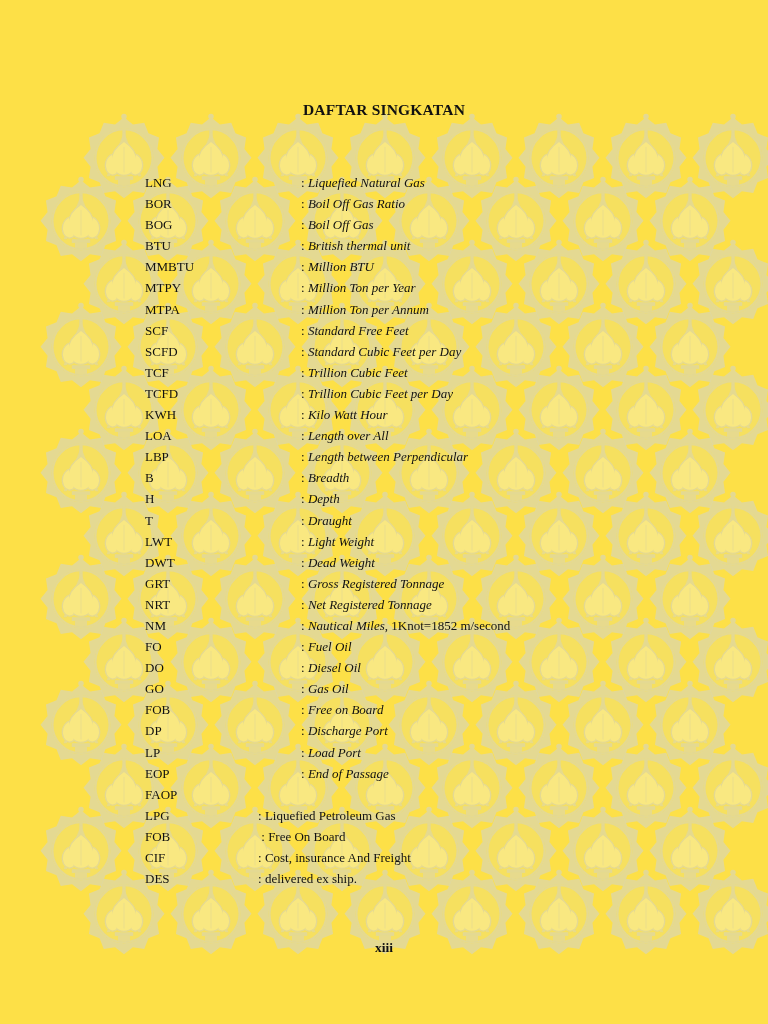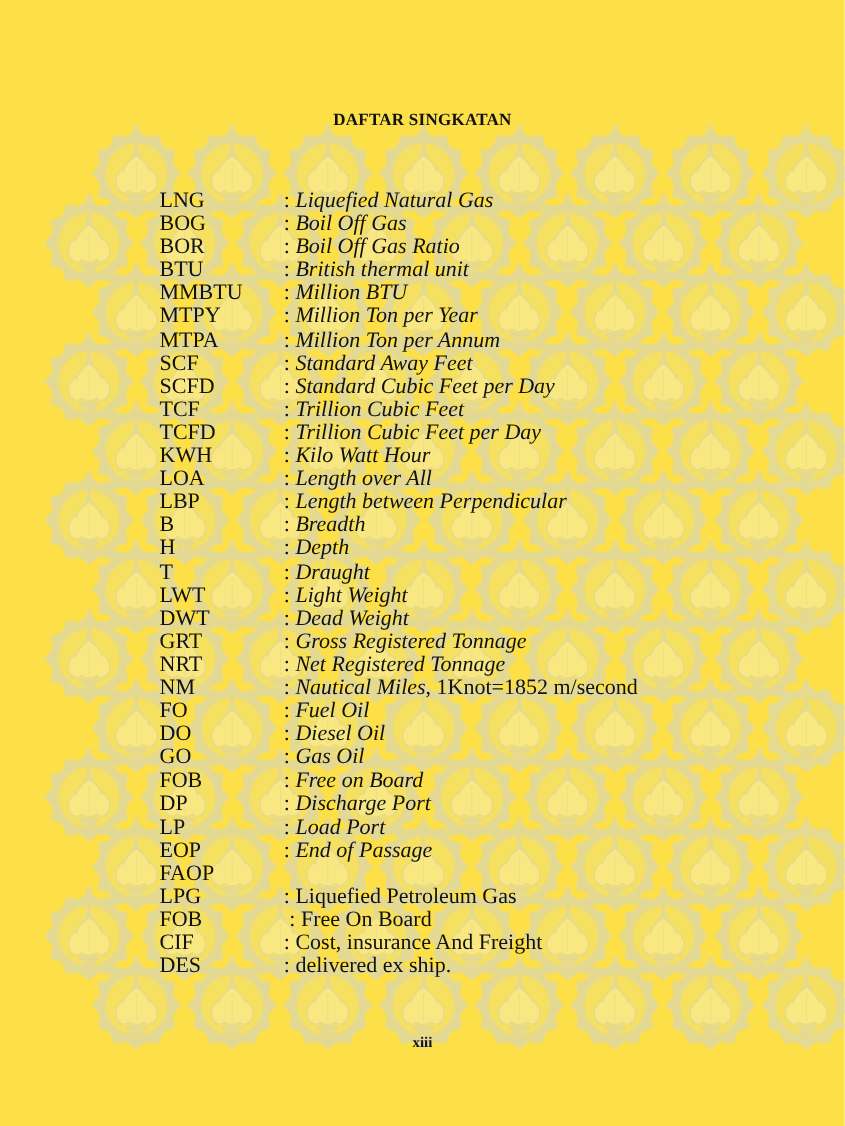--- a/index.html
+++ b/index.html
@@ -68,33 +68,34 @@
     left: 145px;
     top: 172px;
     width: 560px;
   }
 
   .abbrev-row {
     display: flex;
     align-items: flex-start;
     height: 21.1px;
     line-height: 21.1px;
-    font-size: 20px;
+    font-size: 13px;
   }
   .abbrev-term {
     width: 113px;
     flex: 0 0 113px;
     white-space: pre;
   }
   .abbrev-def {
     flex: 1 1 auto;
     white-space: pre;
   }
   .abbrev-def.italic {
     font-style: italic;
+    margin-left: 43px;
   }
   .abbrev-def .roman-tail {
     font-style: normal;
   }
 
   #page-number {
     position: absolute;
     left: 0;
     top: 940px;
     width: 768px;
@@ -1675,46 +1676,46 @@
   <div id="content-layer">
 
     <div id="page-title">DAFTAR SINGKATAN</div>
 
     <div id="abbrev-list">
         <div class="abbrev-row">
           <span class="abbrev-term">LNG</span>
           <span class="abbrev-def italic"><span style="font-style: normal;">: </span><span>Liquefied Natural Gas</span></span>
         </div>
         <div class="abbrev-row">
+          <span class="abbrev-term">BOR</span>
+          <span class="abbrev-def italic"><span style="font-style: normal;">: </span><span>Boil Off Gas Ratio</span></span>
+        </div>
+        <div class="abbrev-row">
           <span class="abbrev-term">BOG</span>
           <span class="abbrev-def italic"><span style="font-style: normal;">: </span><span>Boil Off Gas</span></span>
         </div>
         <div class="abbrev-row">
-          <span class="abbrev-term">BOR</span>
-          <span class="abbrev-def italic"><span style="font-style: normal;">: </span><span>Boil Off Gas Ratio</span></span>
-        </div>
-        <div class="abbrev-row">
           <span class="abbrev-term">BTU</span>
           <span class="abbrev-def italic"><span style="font-style: normal;">: </span><span>British thermal unit</span></span>
         </div>
         <div class="abbrev-row">
           <span class="abbrev-term">MMBTU</span>
           <span class="abbrev-def italic"><span style="font-style: normal;">: </span><span>Million BTU</span></span>
         </div>
         <div class="abbrev-row">
           <span class="abbrev-term">MTPY</span>
           <span class="abbrev-def italic"><span style="font-style: normal;">: </span><span>Million Ton per Year</span></span>
         </div>
         <div class="abbrev-row">
           <span class="abbrev-term">MTPA</span>
           <span class="abbrev-def italic"><span style="font-style: normal;">: </span><span>Million Ton per Annum</span></span>
         </div>
         <div class="abbrev-row">
           <span class="abbrev-term">SCF</span>
-          <span class="abbrev-def italic"><span style="font-style: normal;">: </span><span>Standard Away Feet</span></span>
+          <span class="abbrev-def italic"><span style="font-style: normal;">: </span><span>Standard Free Feet</span></span>
         </div>
         <div class="abbrev-row">
           <span class="abbrev-term">SCFD</span>
           <span class="abbrev-def italic"><span style="font-style: normal;">: </span><span>Standard Cubic Feet per Day</span></span>
         </div>
         <div class="abbrev-row">
           <span class="abbrev-term">TCF</span>
           <span class="abbrev-def italic"><span style="font-style: normal;">: </span><span>Trillion Cubic Feet</span></span>
         </div>
         <div class="abbrev-row">

